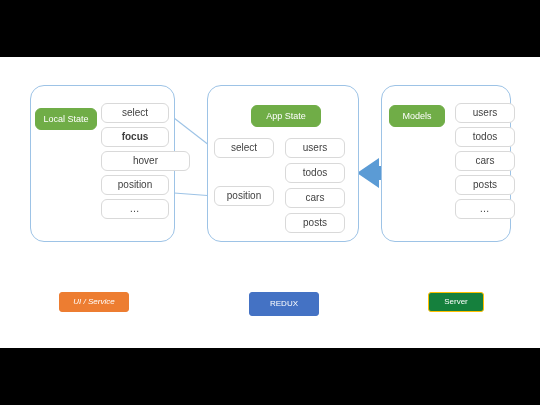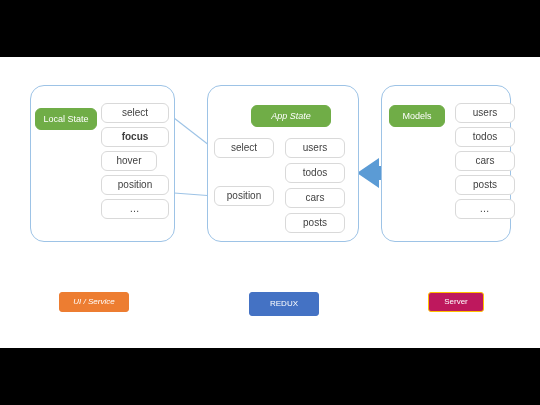--- a/index.html
+++ b/index.html
@@ -50,21 +50,21 @@
     color: #ffffff;
     font-size: 9px;
   }
   .pill.tag {
     border-radius: 3px;
     font-size: 8px;
     color: #ffffff;
   }
   .pill.tag.orange { background: #ed7d31; border-color: #ed7d31; }
   .pill.tag.blue   { background: #4472c4; border-color: #4472c4; }
-  .pill.tag.yellow { background: #be185d; border-color: #ffc000; }
+  .pill.tag.yellow { background: #15803d; border-color: #ffc000; }
   svg.lines {
     position: absolute;
     left: 0;
     top: 0;
     width: 540px;
     height: 291px;
     overflow: visible;
   }
   .ell { letter-spacing: 1px; }
 </style>
@@ -82,26 +82,26 @@
 
       <g>
         <polygon points="357,116 379,101 379,109 448,109 448,123 379,123 379,131" fill="#5b9bd5"></polygon>
       </g>
     </svg>
 
     <div class="grp" style="left:30px; top:28px; width:145px; height:157px;"></div>
     <div class="pill green" style="left:35px; top:51px; width:62px; height:22px;">Local State</div>
     <div class="pill" style="left:101px; top:46px; width:68px; height:20px;">select</div>
     <div class="pill" style="left:101px; top:70px; width:68px; height:20px;font-weight:bold;">focus</div>
-    <div class="pill" style="left:101px; top:94px; width:56px; height:20px;">hover</div>
+    <div class="pill" style="left:101px; top:94px; width:89px; height:20px;">hover</div>
     <div class="pill" style="left:101px; top:118px; width:68px; height:20px;">position</div>
     <div class="pill ell" style="left:101px; top:142px; width:68px; height:20px;">…</div>
 
     <div class="grp" style="left:207px; top:28px; width:152px; height:157px;"></div>
-    <div class="pill green" style="left:251px; top:48px; width:80px; height:22px;font-style:italic;">App State</div>
+    <div class="pill green" style="left:251px; top:48px; width:70px; height:22px;">App State</div>
     <div class="pill" style="left:214px; top:81px; width:60px; height:20px;">select</div>
     <div class="pill" style="left:214px; top:129px; width:60px; height:20px;">position</div>
     <div class="pill" style="left:285px; top:81px; width:60px; height:20px;">users</div>
     <div class="pill" style="left:285px; top:106px; width:60px; height:20px;">todos</div>
     <div class="pill" style="left:285px; top:131px; width:60px; height:20px;">cars</div>
     <div class="pill" style="left:285px; top:156px; width:60px; height:20px;">posts</div>
 
     <div class="grp" style="left:381px; top:28px; width:130px; height:157px;"></div>
     <div class="pill green" style="left:389px; top:48px; width:56px; height:22px;">Models</div>
     <div class="pill" style="left:455px; top:46px; width:60px; height:20px;">users</div>

